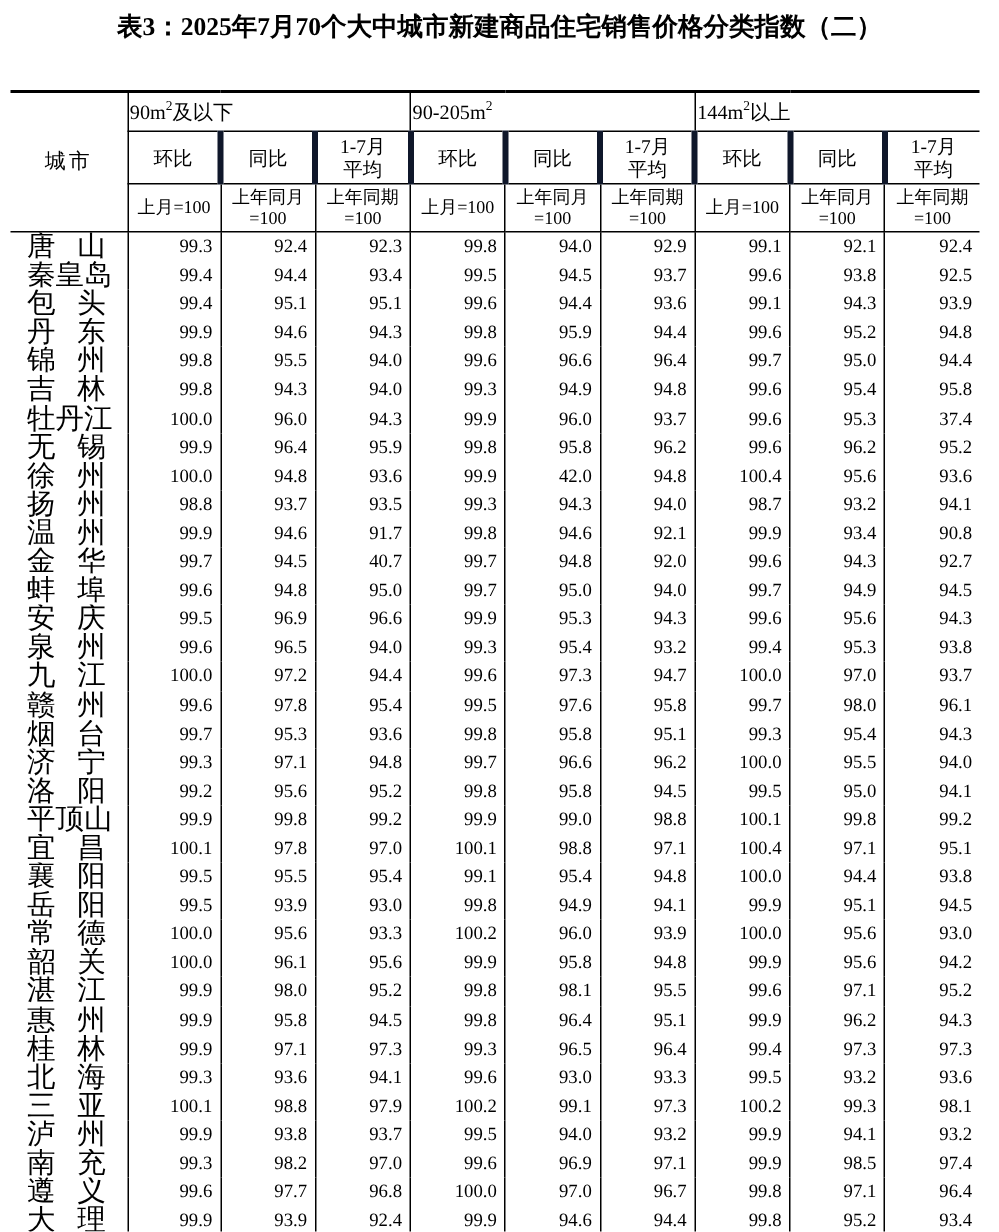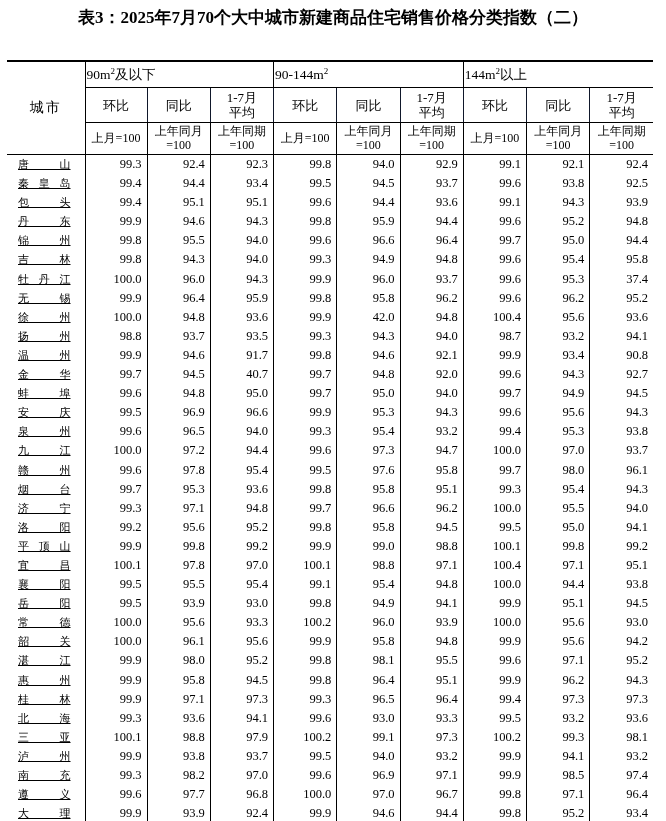--- a/index.html
+++ b/index.html
@@ -51,21 +51,21 @@
   }
   tr.group-row th.group:last-child { border-right: none; }
   tr.group-row sup { font-size: 9px; line-height: 0; }
 
   tr.sub-row th {
     height: 32px;
     font-size: 13px;
     line-height: 15px;
     text-align: center;
     vertical-align: middle;
-    border-right: 1px solid #0f172a;
+    border-right: 4px solid #0f172a;
     border-bottom: 1px solid #000;
   }
   tr.sub-row th:last-child { border-right: none; }
 
   tr.base-row th {
     height: 29px;
     font-size: 12px;
     line-height: 13.5px;
     text-align: center;
     vertical-align: middle;
@@ -79,26 +79,25 @@
     height: 19.1px;
     line-height: 19.1px;
     font-size: 12.5px;
     text-align: right;
     padding: 0 5px 0 0;
     border-right: 1px solid #000;
     white-space: nowrap;
   }
   tbody td:last-child { border-right: none; }
   tbody td.city {
-    font-size: 11px;
+    font-size: 19px;
     text-align: justify;
     text-align-last: justify;
     -moz-text-align-last: justify;
     padding: 0 14px 0 11px;
-    text-decoration: underline;
   }
 </style>
 </head>
 <body>
 
 <div class="page">
   <div class="title">表3：2025年7月70个大中城市新建商品住宅销售价格分类指数（二）</div>
 
   <table class="idx">
     <colgroup>
@@ -110,21 +109,21 @@
         <col class="c-v">
       <col class="c-v">
         <col class="c-v">
         <col class="c-v">
         <col class="c-v">
     </colgroup>
     <thead>
       <tr class="group-row">
         <th class="city-h" rowspan="3">城市</th>
         <th class="group" colspan="3"><span>90m</span><sup>2</sup><span>及以下</span></th>
-        <th class="group" colspan="3"><span>90-144m</span><sup>2</sup><span></span></th>
+        <th class="group" colspan="3"><span>90-205m</span><sup>2</sup><span></span></th>
         <th class="group" colspan="3"><span>144m</span><sup>2</sup><span>以上</span></th>
       </tr>
       <tr class="sub-row">
         <th>环比</th>
         <th>同比</th>
         <th>
             <div>1-7月</div>
             <div>平均</div>
           </th>
         <th>环比</th>

